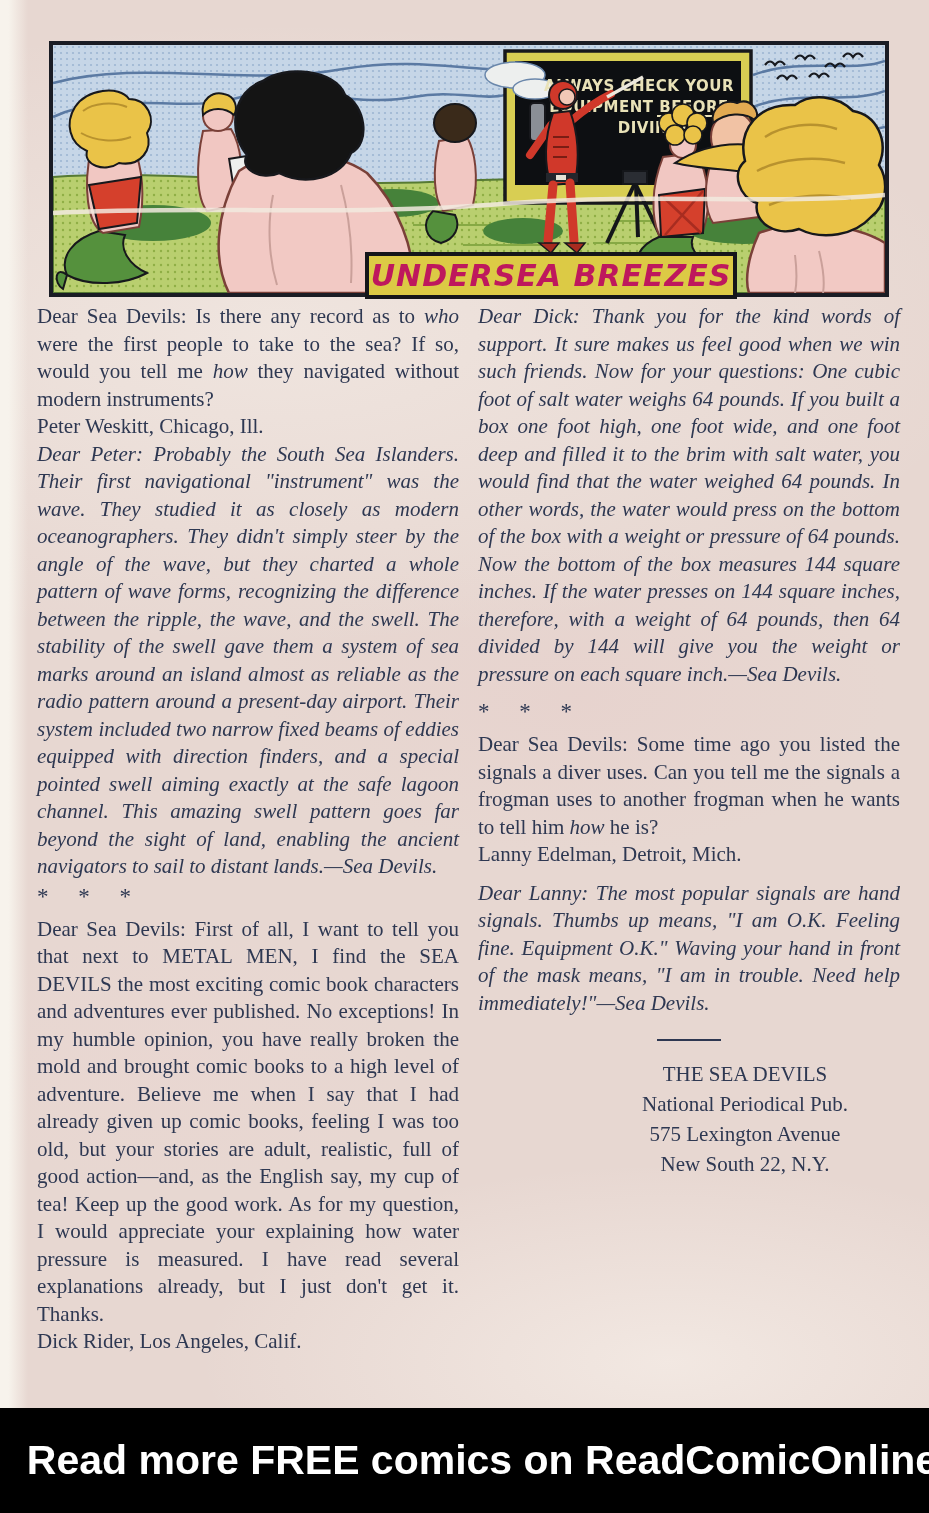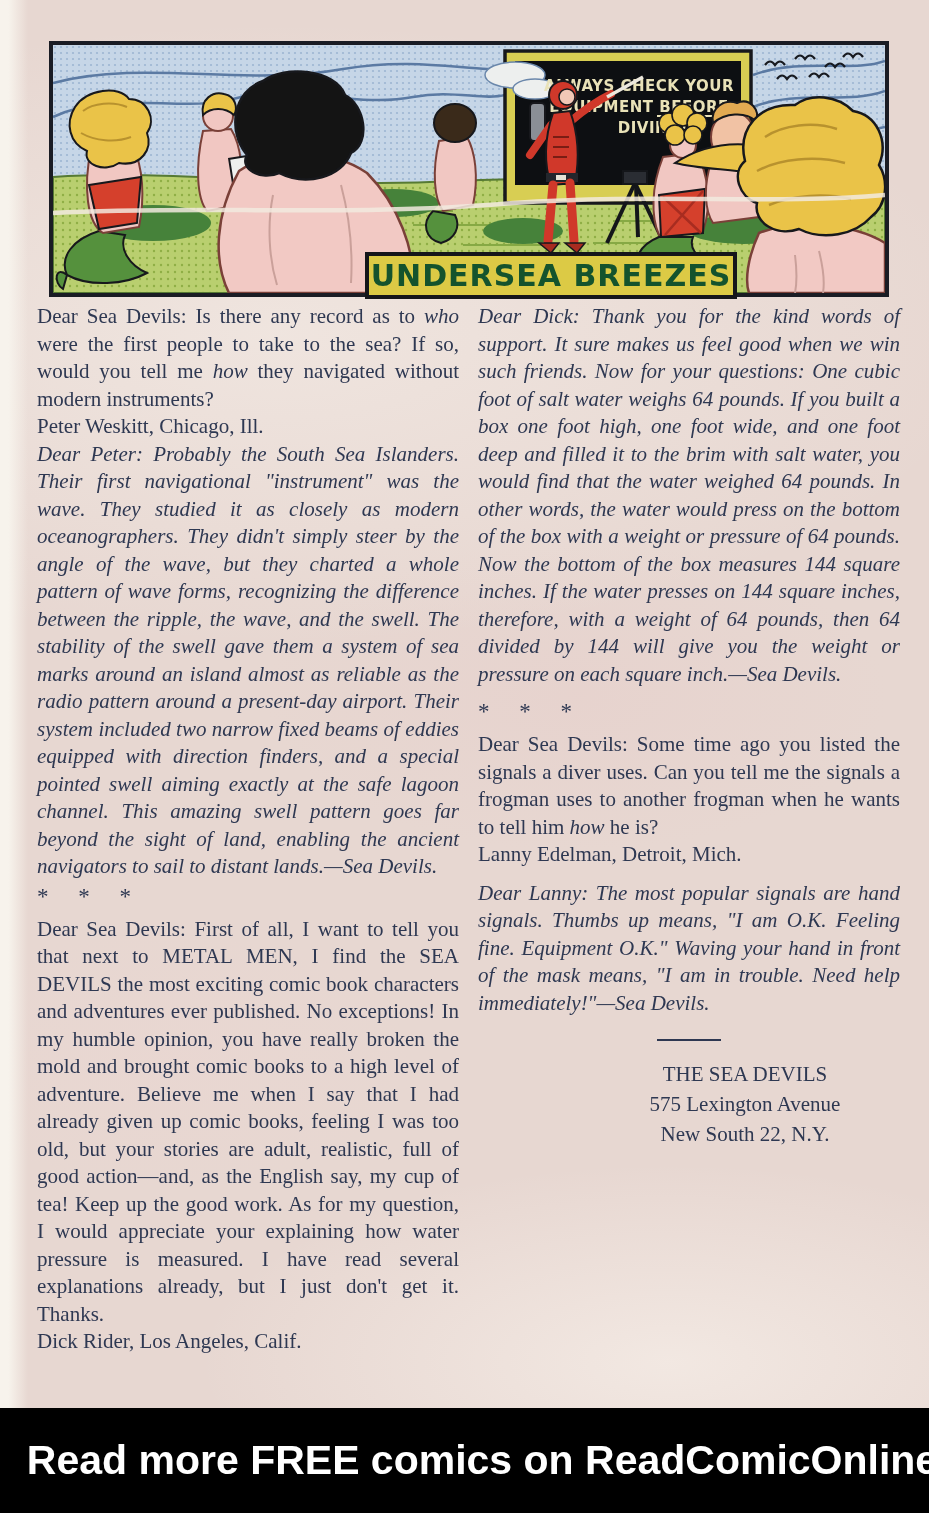--- a/index.html
+++ b/index.html
@@ -25,22 +25,22 @@
   .panel {
     position:absolute; left:49px; top:41px; width:840px; height:256px;
     border:4px solid #1a1c24; background:#c3d4e6;
   }
   .panel svg { display:block; width:100%; height:100%; }
   .banner {
     position:absolute; left:312px; bottom:-6px; width:372px; height:47px;
     background:#dcca45; border:4px solid #15161a;
     display:flex; align-items:center; justify-content:center;
     font-family:"DejaVu Sans","Liberation Sans",sans-serif;
-    font-weight:bold; font-size:30px; letter-spacing:1px;
-    color:#14532d; white-space:nowrap;
+    font-weight:bold; font-style:italic; font-size:30px; letter-spacing:1px;
+    color:#be185d; white-space:nowrap;
   }
   
   .columns {
     position:absolute; left:37px; top:303px; width:869px;
     display:flex; gap:19px;
     color:#2e3852; font-size:21px; line-height:27.5px; text-align:justify;
   }
   .col { width:422px; }
   .block { margin:0; }
   .reply { font-style:italic; }
@@ -225,20 +225,21 @@
 
     <div class="col">
       <p class="block reply">Dear Dick: Thank you for the kind words of support. It sure makes us feel good when we win such friends. Now for your questions: One cubic foot of salt water weighs 64 pounds. If you built a box one foot high, one foot wide, and one foot deep and filled it to the brim with salt water, you would find that the water weighed 64 pounds. In other words, the water would press on the bottom of the box with a weight or pressure of 64 pounds. Now the bottom of the box measures 144 square inches. If the water presses on 144 square inches, therefore, with a weight of 64 pounds, then 64 divided by 144 will give you the weight or pressure on each square inch.—Sea Devils.</p>
       <p class="block stars mt">* * *</p>
       <p class="block"><span>Dear Sea Devils: Some time ago you listed the signals a diver uses. Can you tell me the signals a frogman uses to another frogman when he wants to tell him </span><i>how</i><span> he is?</span></p>
       <p class="block sig">Lanny Edelman, Detroit, Mich.</p>
       <p class="block reply mt">Dear Lanny: The most popular signals are hand signals. Thumbs up means, "I am O.K. Feeling fine. Equipment O.K." Waving your hand in front of the mask means, "I am in trouble. Need help immediately!"—Sea Devils.</p>
       <hr class="rule">
       <div class="address">
         <div>THE SEA DEVILS</div>
+        <div>National Periodical Pub.</div>
         <div>575 Lexington Avenue</div>
         <div>New South 22, N.Y.</div>
       </div>
     </div>
 
   </div>
 
   <div class="footer">
     <span>Read more FREE comics on ReadComicOnline</span>
   </div>

